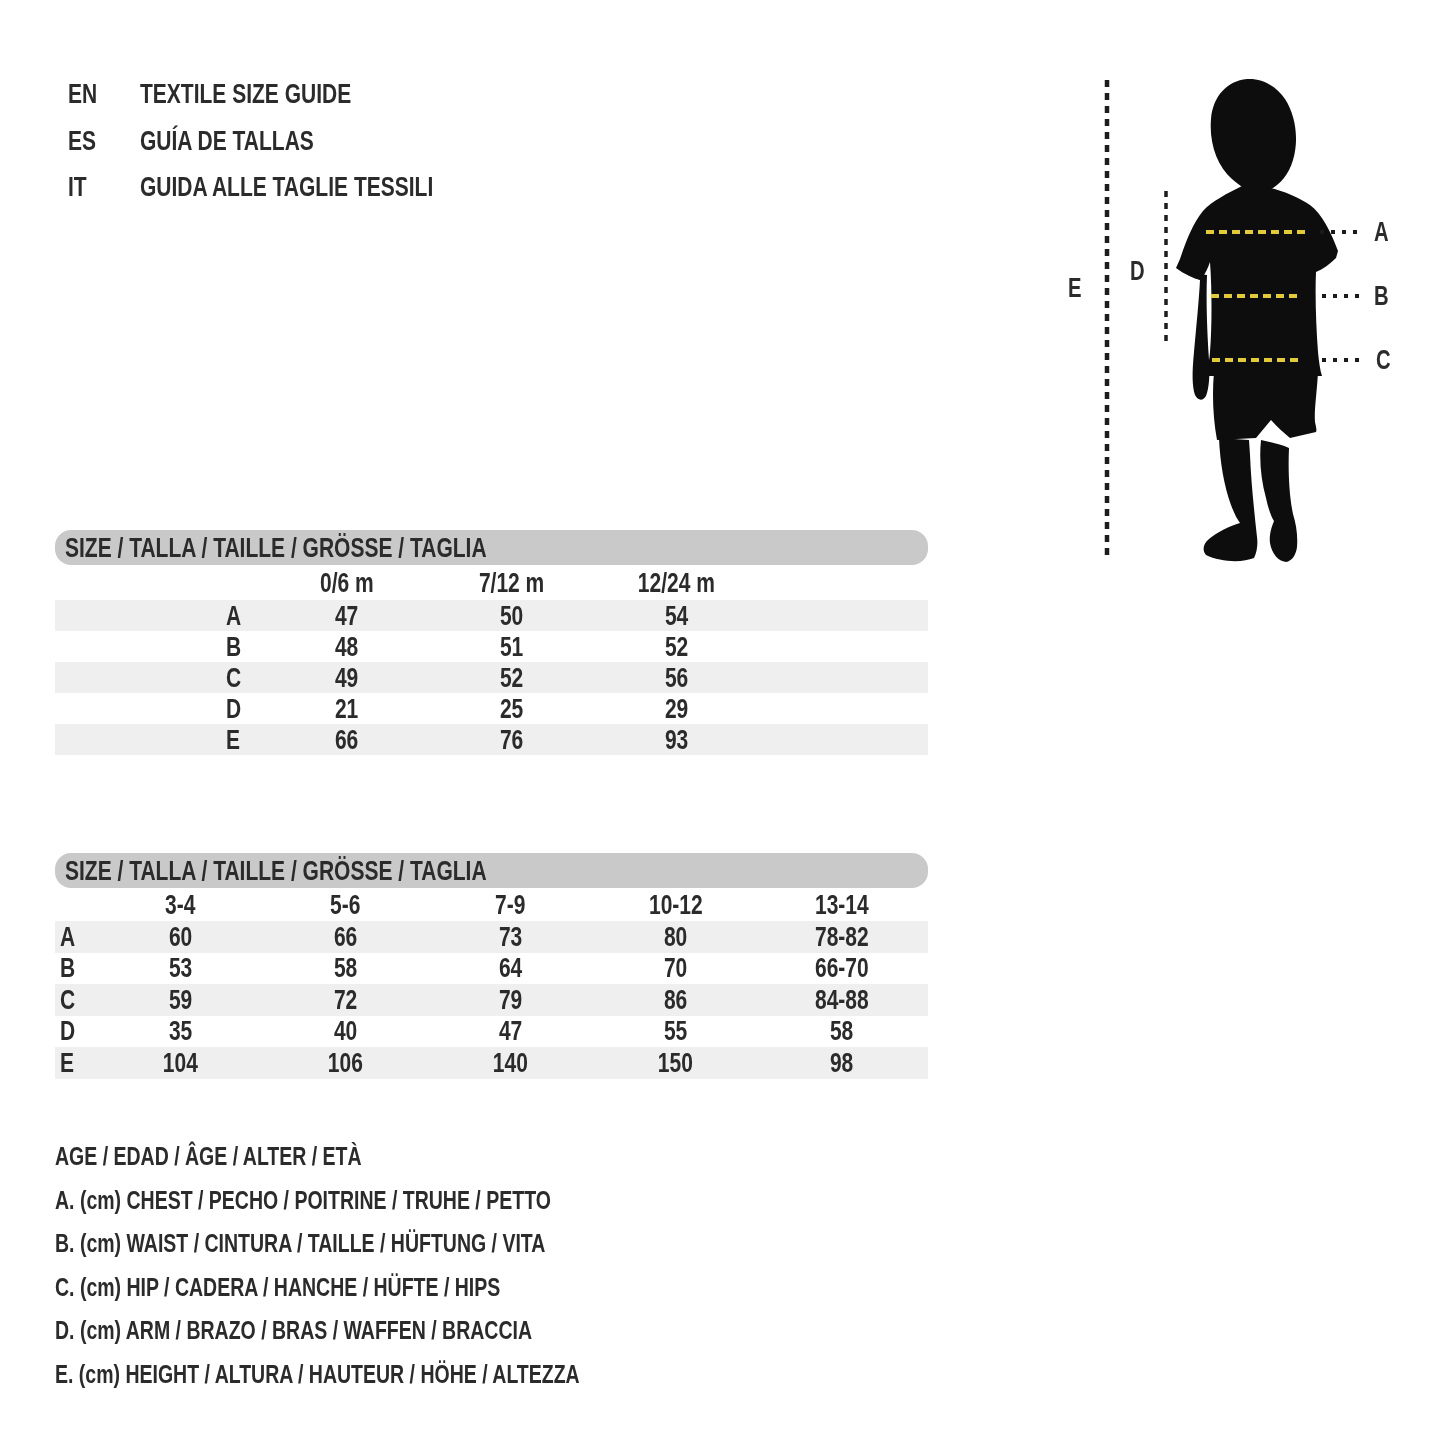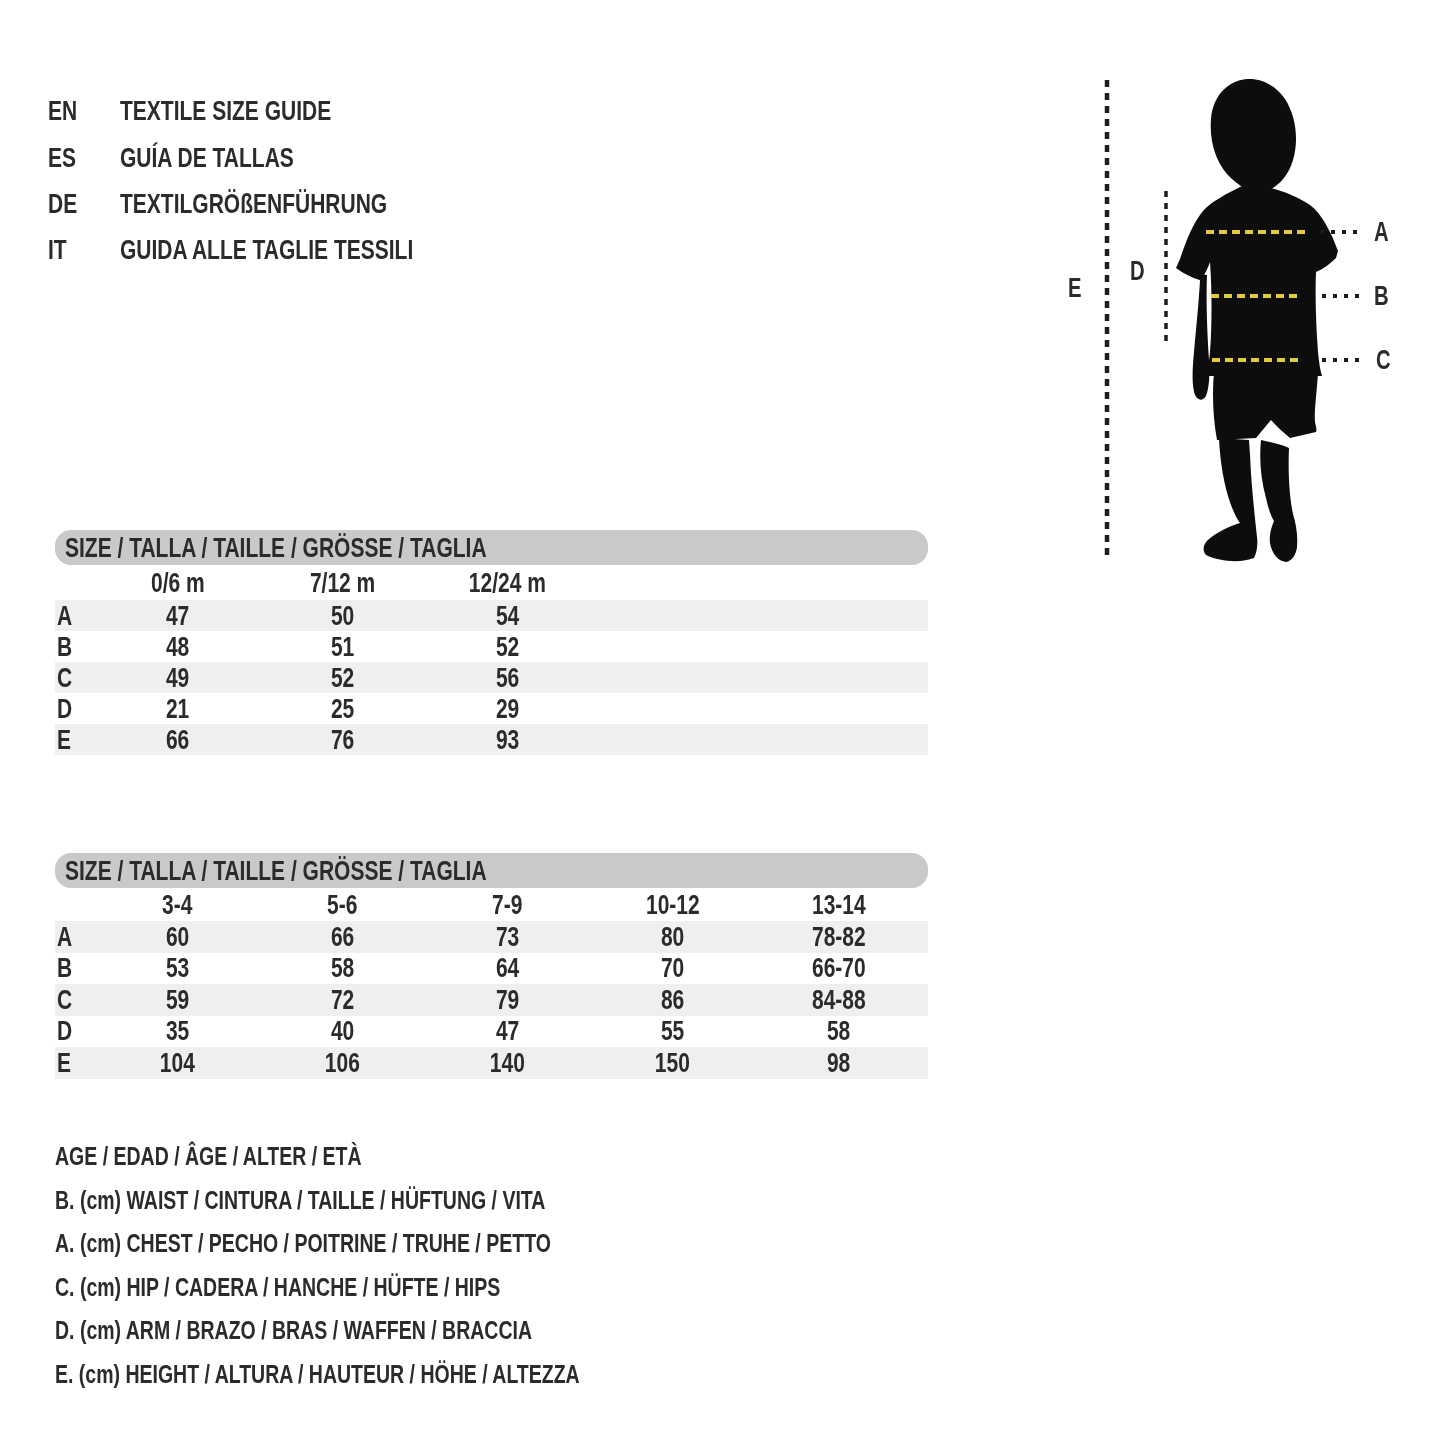--- a/index.html
+++ b/index.html
@@ -5,35 +5,35 @@
   html,body { margin:0; padding:0; background:#ffffff; }
   .page {
     position:relative; width:1445px; height:1445px; background:#ffffff;
     font-family:"Liberation Sans", sans-serif; font-weight:bold; color:#2b2b2b;
     overflow:hidden;
   }
   .cond { display:inline-block; transform:scaleX(0.75); transform-origin:0 50%; white-space:nowrap; }
   .cond-c { display:inline-block; transform:scaleX(0.75); transform-origin:50% 50%; white-space:nowrap; }
 
   
-  .lang-block { position:absolute; left:48px; top:71px;margin-top:17px; }
+  .lang-block { position:absolute; left:68px; top:71px; }
   .lang-row { height:46.4px; display:flex; align-items:center; font-size:28px; }
   .lang-code { width:72px; }
 
   
   .sec-title { position:absolute; left:55px; font-size:28px; line-height:30px; }
 
   
   .size-bar {
     position:absolute; left:55px; width:873px; height:35px; background:#c9c9c9;
     display:flex; align-items:center; padding-left:10px; box-sizing:border-box; font-size:28px;border-radius:16px;
   }
 
   
-  .t-row { position:absolute; left:55px; width:873px; display:flex; font-size:28px; }
+  .t-row { position:absolute; left:55px; width:873px; display:flex; font-size:28px;justify-content:center; }
   .t-row.h31 { height:31px; }
   .t-row.h32 { height:32px; }
   .striped { background:#f0efef; }
   .lblcol { width:40px; display:flex; align-items:center; padding-left:2px; box-sizing:border-box; }
   .dcol  { width:165px; display:flex; align-items:center; justify-content:center; }
   .dcol-w { width:167px; display:flex; align-items:center; justify-content:center; }
 
   
   .legend { position:absolute; left:55px; top:1135px; }
   .legend-row { height:43.5px; display:flex; align-items:center; font-size:26px; }
@@ -50,24 +50,20 @@
   <div class="lang-block">
     <div class="lang-row">
       <span class="lang-code"><span class="cond">EN</span></span>
       <span class="cond">TEXTILE SIZE GUIDE</span>
     </div>
     <div class="lang-row">
       <span class="lang-code"><span class="cond">ES</span></span>
       <span class="cond">GUÍA DE TALLAS</span>
     </div>
     <div class="lang-row">
-      <span class="lang-code"><span class="cond">DE</span></span>
-      <span class="cond">TEXTILGRÖßENFÜHRUNG</span>
-    </div>
-    <div class="lang-row">
       <span class="lang-code"><span class="cond">IT</span></span>
       <span class="cond">GUIDA ALLE TAGLIE TESSILI</span>
     </div>
   </div>
 
   <svg class="figure-svg" viewBox="1040 60 405 520" xmlns="http://www.w3.org/2000/svg">
 
     <line x1="1107" y1="80" x2="1107" y2="560" stroke="#1d1d1d" stroke-width="4.5" stroke-dasharray="7 6"></line>
 
     <line x1="1166" y1="191" x2="1166" y2="343" stroke="#1d1d1d" stroke-width="3.5" stroke-dasharray="6 6"></line>
@@ -326,26 +322,26 @@
     <div class="dcol-w">
         <span class="cond-c">98</span>
       </div>
   </div>
 
   <div class="legend">
     <div class="legend-row">
         <span class="cond">AGE / EDAD / ÂGE / ALTER / ETÀ</span>
       </div>
     <div class="legend-row">
+        <span class="cond">A. (cm) CHEST / PECHO / POITRINE / TRUHE / PETTO</span>
+      </div>
+    <div class="legend-row">
         <span class="cond">B. (cm) WAIST / CINTURA / TAILLE / HÜFTUNG / VITA</span>
       </div>
     <div class="legend-row">
-        <span class="cond">A. (cm) CHEST / PECHO / POITRINE / TRUHE / PETTO</span>
-      </div>
-    <div class="legend-row">
         <span class="cond">C. (cm) HIP / CADERA / HANCHE / HÜFTE / HIPS</span>
       </div>
     <div class="legend-row">
         <span class="cond">D. (cm) ARM / BRAZO / BRAS / WAFFEN / BRACCIA</span>
       </div>
     <div class="legend-row">
         <span class="cond">E. (cm) HEIGHT / ALTURA / HAUTEUR / HÖHE / ALTEZZA</span>
       </div>
   </div>
 

